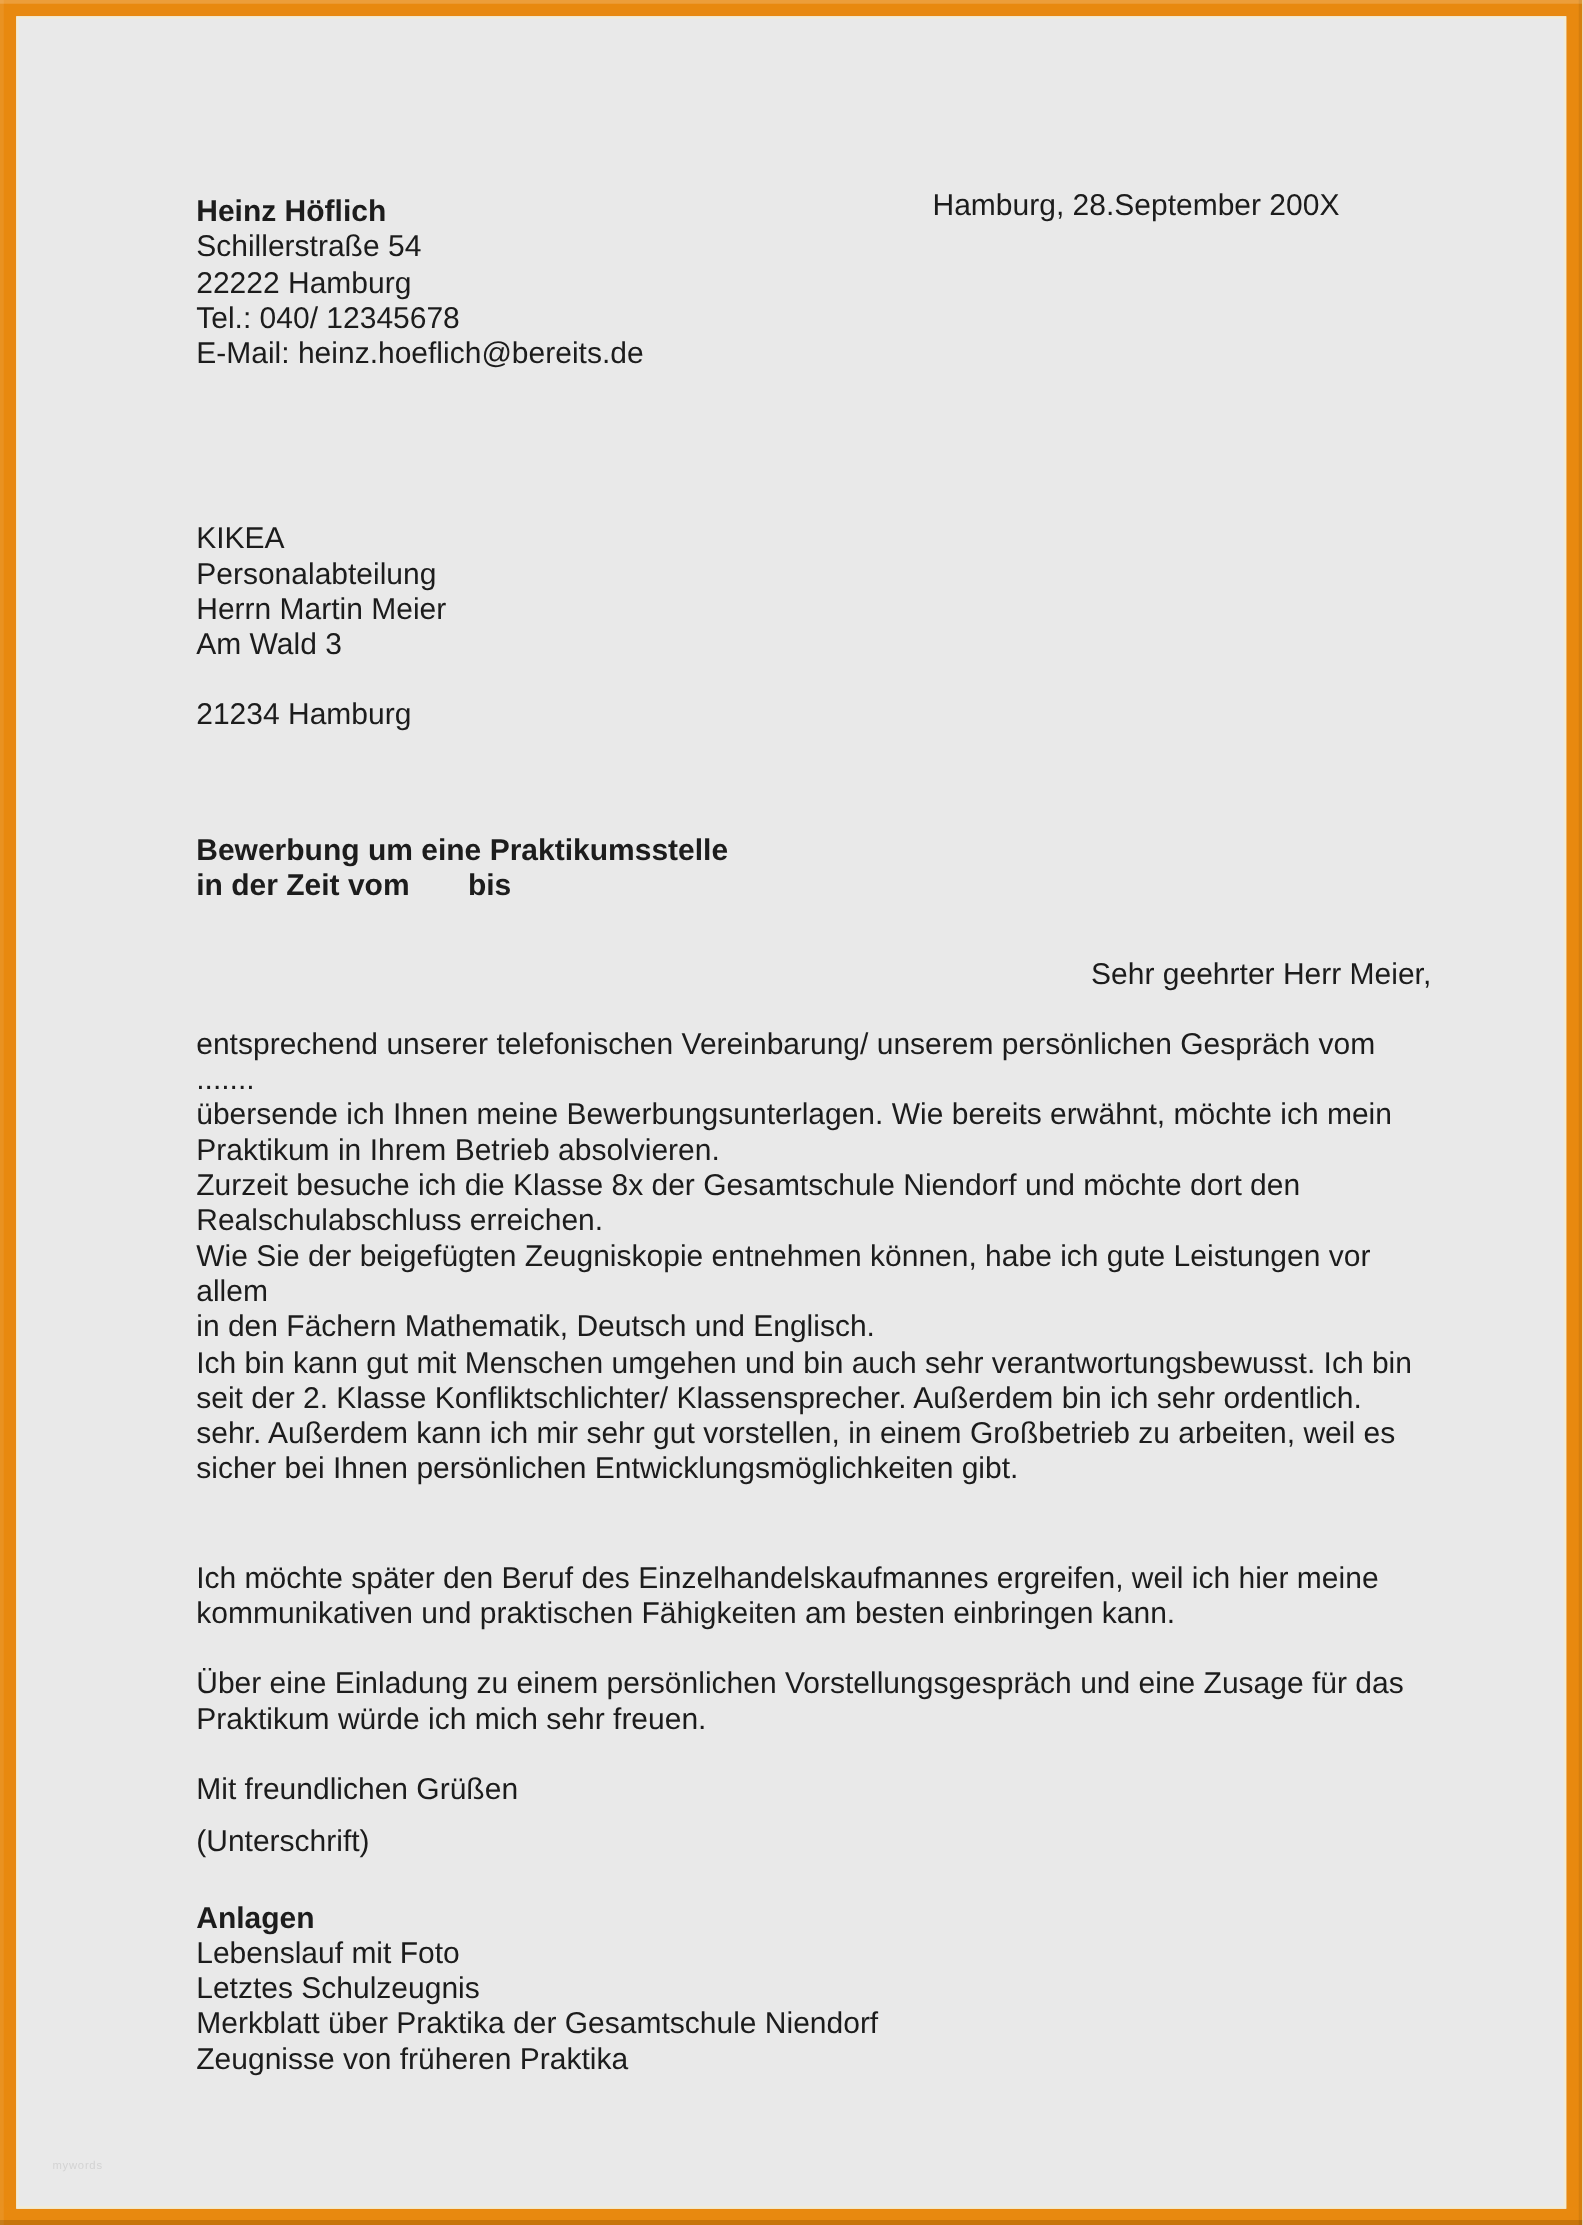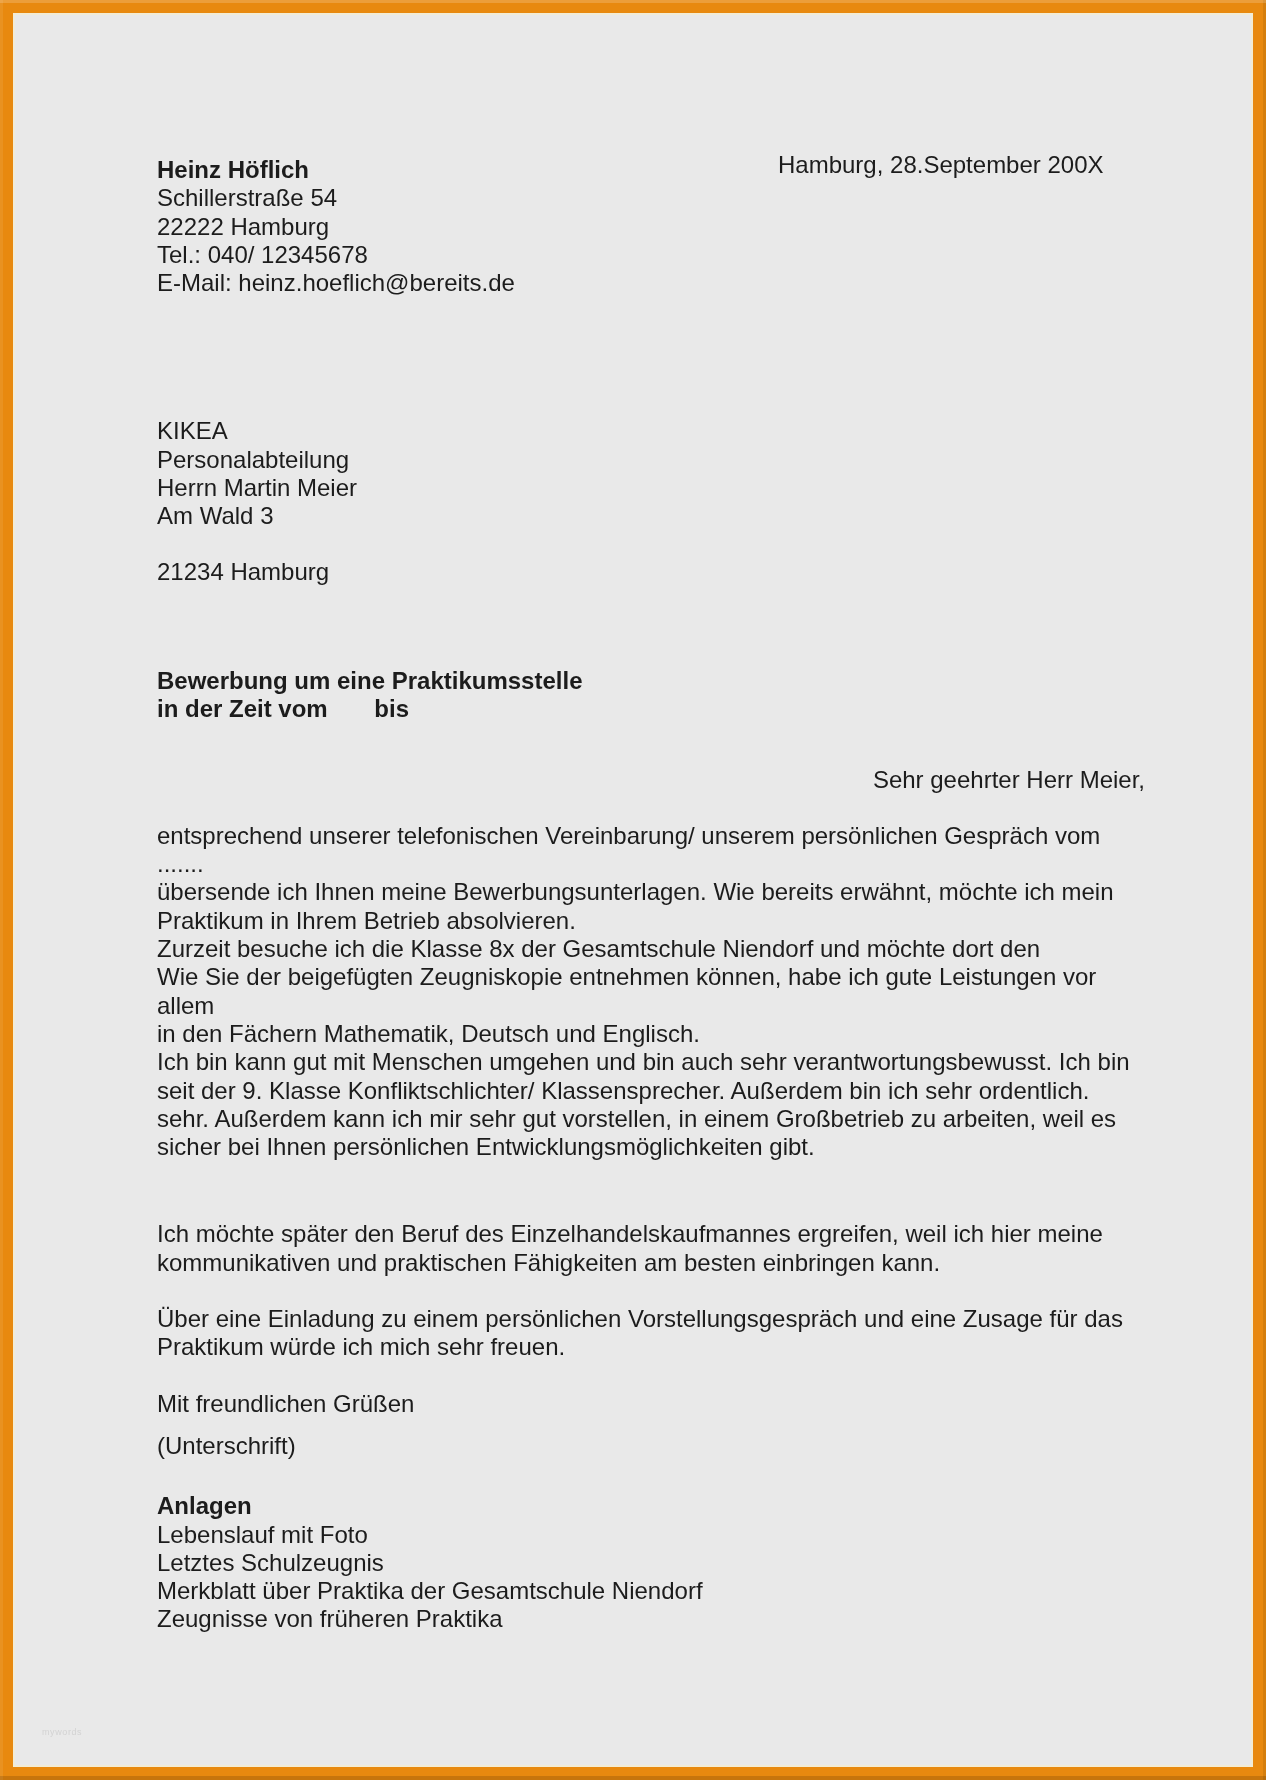--- a/index.html
+++ b/index.html
@@ -16,21 +16,21 @@
     box-sizing:border-box;
     background:#e9e9e9;
     border:2px solid #f2ecd6;
     padding:0 106px 0 142px;
     font-family:Liberation Sans, sans-serif;
     font-size:24px; line-height:28.3px;
     color:#1c1c1c;
   }
   .bold { font-weight:bold; }
   .header-row { position:relative; margin-top:141px; }
-  .date { position:absolute; left:621px; top:-5px; white-space:nowrap; }
+  .date { position:absolute; left:589px; top:-5px; white-space:nowrap; }
   .recipient { margin-top:120px; }
   .recipient-city { margin-top:27px; }
   .subject { margin-top:81px; font-weight:bold; }
   .pre { white-space:pre; }
   .salutation { margin-top:42px;text-align:right; }
   .para-1 { margin-top:28px; }
   .para-2 { margin-top:59px; }
   .para-3 { margin-top:28px; }
   .closing { margin-top:28px; }
   .signature { margin-top:14px; }
@@ -71,24 +71,25 @@
       <div class="pre">in der Zeit vom       bis</div>
     </div>
 
     <div class="salutation">Sehr geehrter Herr Meier,</div>
 
     <div class="para-1">
       <div>entsprechend unserer telefonischen Vereinbarung/ unserem persönlichen Gespräch vom .......</div>
       <div>übersende ich Ihnen meine Bewerbungsunterlagen. Wie bereits erwähnt, möchte ich mein</div>
       <div>Praktikum in Ihrem Betrieb absolvieren.</div>
       <div>Zurzeit besuche ich die Klasse 8x der Gesamtschule Niendorf und möchte dort den</div>
+      <div>Realschulabschluss erreichen.</div>
       <div>Wie Sie der beigefügten Zeugniskopie entnehmen können, habe ich gute Leistungen vor allem</div>
       <div>in den Fächern Mathematik, Deutsch und Englisch.</div>
       <div>Ich bin kann gut mit Menschen umgehen und bin auch sehr verantwortungsbewusst. Ich bin</div>
-      <div>seit der 9. Klasse Konfliktschlichter/ Klassensprecher. Außerdem bin ich sehr ordentlich.</div>
+      <div>seit der 2. Klasse Konfliktschlichter/ Klassensprecher. Außerdem bin ich sehr ordentlich.</div>
       <div>sehr. Außerdem kann ich mir sehr gut vorstellen, in einem Großbetrieb zu arbeiten, weil es</div>
       <div>sicher bei Ihnen persönlichen Entwicklungsmöglichkeiten gibt.</div>
     </div>
 
     <div class="para-2">
       <div>Ich möchte später den Beruf des Einzelhandelskaufmannes ergreifen, weil ich hier meine</div>
       <div>kommunikativen und praktischen Fähigkeiten am besten einbringen kann.</div>
     </div>
 
     <div class="para-3">

